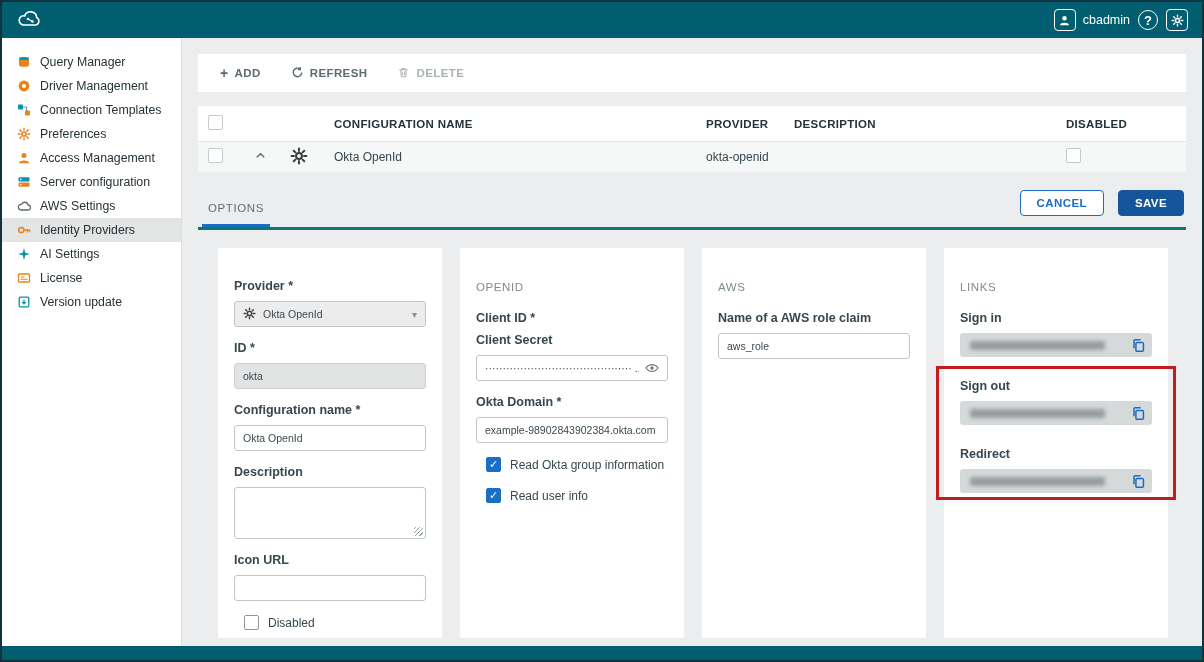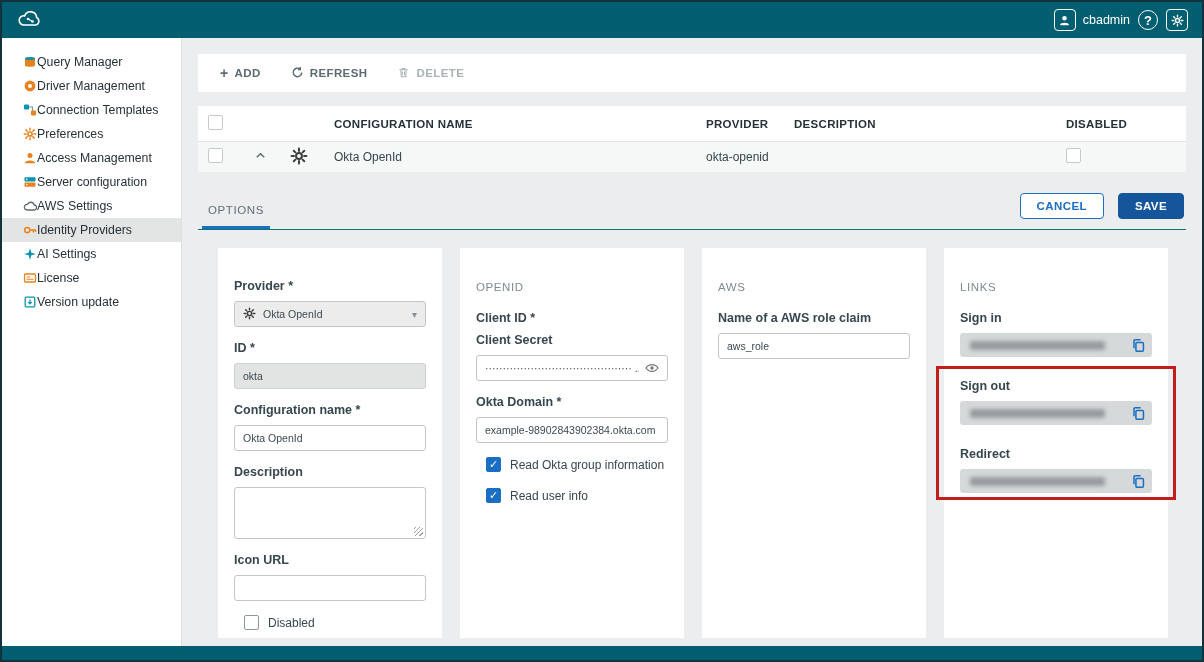--- a/index.html
+++ b/index.html
@@ -14,21 +14,21 @@
   .user-chip { display:flex; align-items:center; gap:7px; color:#fff; font-size:12.5px; }
   .sq-icon { width:22px; height:22px; border:1.6px solid #fff; border-radius:4px; display:flex; align-items:center; justify-content:center; cursor:pointer; }
   .circ-icon { width:20px; height:20px; border:1.6px solid #fff; border-radius:50%; color:#fff; font-size:13px; font-weight:bold; display:flex; align-items:center; justify-content:center; cursor:pointer; }
 
   
   .frame { flex:1; display:flex; min-height:0; }
   .bottombar { height:14px; background:#015e70; flex:none; }
 
   
   .sidebar { width:180px; background:#fff; border-right:1px solid #dcdfe0; padding-top:12px; flex:none; }
-  .side-item { height:24px; display:flex; align-items:center; padding-left:20px; font-size:12.3px; color:#263238; cursor:pointer; white-space:nowrap; }
+  .side-item { height:24px; display:flex; align-items:center; gap:9px; padding-left:14px; font-size:12.3px; color:#263238; cursor:pointer; white-space:nowrap; }
   .side-item.active { background:#e3e4e4; }
   .side-item .ic { width:15px; height:15px; flex:none; display:flex; align-items:center; justify-content:center; }
 
   
   .content { flex:1; padding:16px 16px 8px 16px; overflow:hidden; }
 
   .toolbar { height:38px; background:#fff; display:flex; align-items:center; gap:30px; padding-left:22px; margin-bottom:14px; }
   .tool-btn { display:flex; align-items:center; gap:6px; font-size:11.5px; font-weight:bold; letter-spacing:.4px; color:#5c6b72; cursor:pointer; }
   .tool-btn.disabled { color:#abb3b7; cursor:default; }
 
@@ -36,21 +36,21 @@
   .tbl-grid { display:grid; grid-template-columns:56px 36px 44px 372px 88px 272px 1fr; align-items:center; }
   .tbl-head { height:36px; border-bottom:1px solid #e2e4e5; font-size:11.5px; font-weight:bold; color:#263238; letter-spacing:.3px; }
   .tbl-row { height:30px; background:#f6f7f7; font-size:12px; }
   .cell-first { padding-left:10px; }
 
   .cb { width:15px; height:15px; border:1.6px solid #8d979c; border-radius:2px; background:#fff; display:inline-flex; align-items:center; justify-content:center; flex:none; cursor:pointer; }
   .cb.light { border-color:#c3c9cc; }
   .cb.checked { background:#1a6fc4; border-color:#1a6fc4; }
   .cb.checked::after { content:"✓"; color:#fff; font-size:11px; font-weight:bold; line-height:1; }
 
-  .tabbar { margin-top:18px; height:40px; border-bottom:1px solid #0f766e; display:flex; align-items:center; }
+  .tabbar { margin-top:18px; height:40px; border-bottom:3px solid #0f766e; display:flex; }
   .tab { font-size:11.5px; letter-spacing:.6px; color:#5f7077; padding:0 6px 10px 6px; margin-left:4px; border-bottom:3px solid #1a6fc4; align-self:flex-end; cursor:pointer; }
   .tabbar .spacer { flex:1; }
   .btn { height:26px; padding:0 16px; border-radius:4px; font-size:11.5px; font-weight:bold; letter-spacing:.4px; display:flex; align-items:center; cursor:pointer; margin-bottom:8px; }
   .btn.outline { border:1px solid #1a6fc4; color:#1a6fc4; background:#fff; margin-right:14px; }
   .btn.solid { background:#15559c; border:1px solid #15559c; color:#fff; margin-right:2px; }
 
   
   .panels { margin-top:18px; display:flex; gap:18px; padding-left:20px; height:390px; }
   .panel { width:224px; background:#fff; padding:29px 16px; flex:none; }
   .panel.links { position:relative; }

